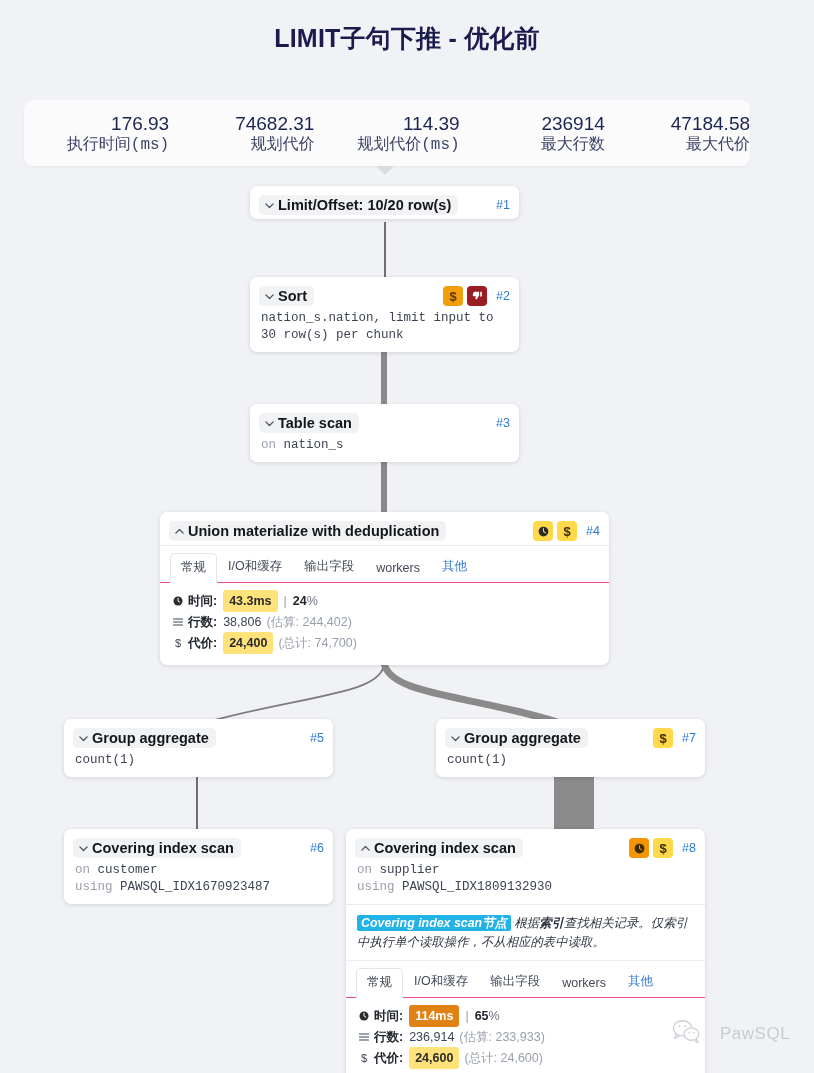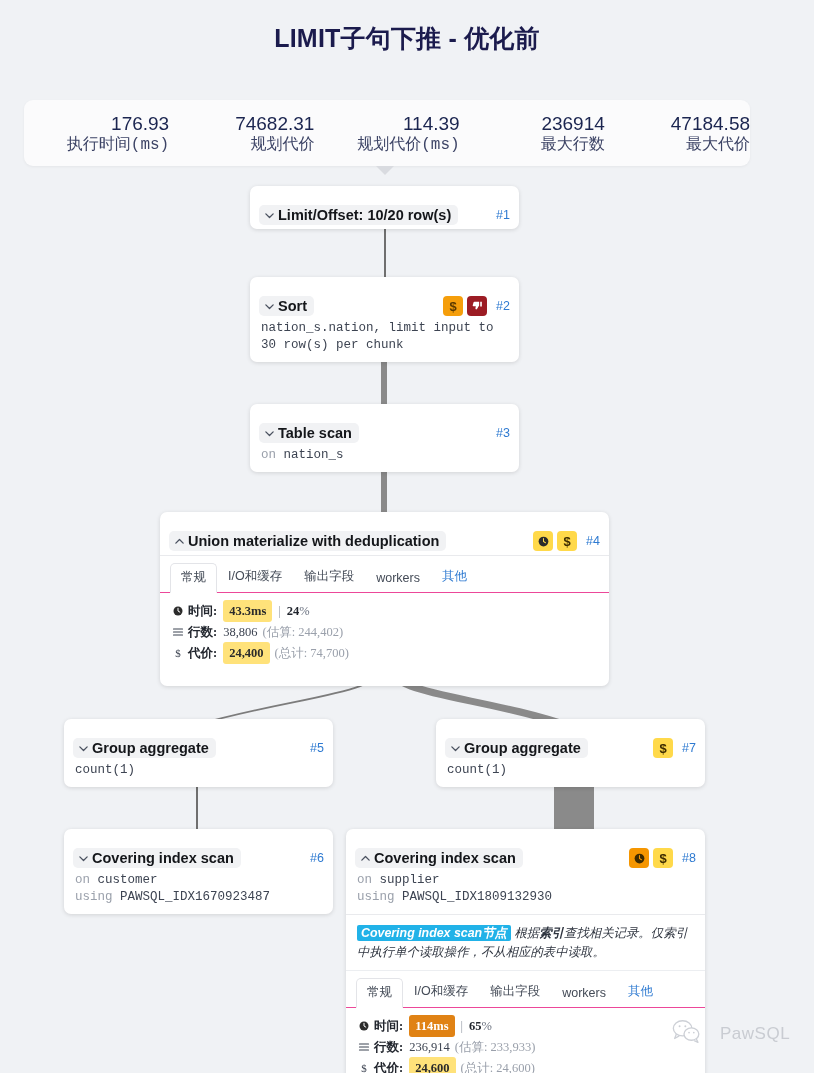--- a/index.html
+++ b/index.html
@@ -47,21 +47,21 @@
   
   .node {
     position: absolute;
     background: #ffffff;
     border-radius: 7px;
     box-shadow: 0 1px 4px rgba(0,0,0,.13);
     overflow: hidden;
   }
   .nhead {
     display: flex; align-items: center;
-    padding: 19px 9px 4px 9px;
+    padding: 9px 9px 4px 9px;
   }
   .caret {
     display: inline-flex; align-items: center;
     background: #f1f2f4; border-radius: 5px;
     padding: 2px 7px 2px 4px;
     max-width: 100%;
   }
   .caret svg { flex: none; margin-right: 2px; }
   .ntitle {
     font-size: 14.5px; font-weight: bold; color: #14161a;
@@ -100,21 +100,21 @@
     padding: 5px 10px 6px 10px;
     border: 1px solid transparent;
     border-radius: 5px 5px 0 0;
     white-space: nowrap;
   }
   .tab.active {
     background: #fff; border-color: #e3e4e8; border-bottom-color: #fff;
     margin-bottom: -1px;
   }
   .tab.link { color: #2e7ad1; }
-  .metrics { padding: 7px 10px 22px 11px; font-family: Liberation Serif, serif; }
+  .metrics { padding: 7px 10px 11px 11px; }
   .mrow {
     display: flex; align-items: center;
     font-size: 12.5px; line-height: 20px; color: #3d4452;
     white-space: nowrap;
   }
   .micon {
     width: 14px; display: inline-flex; justify-content: center;
     margin-right: 3px; flex: none; color: #3d4452; font-size: 11px;
   }
   .mlabel { font-weight: bold; color: #22262e; margin-right: 6px; }

